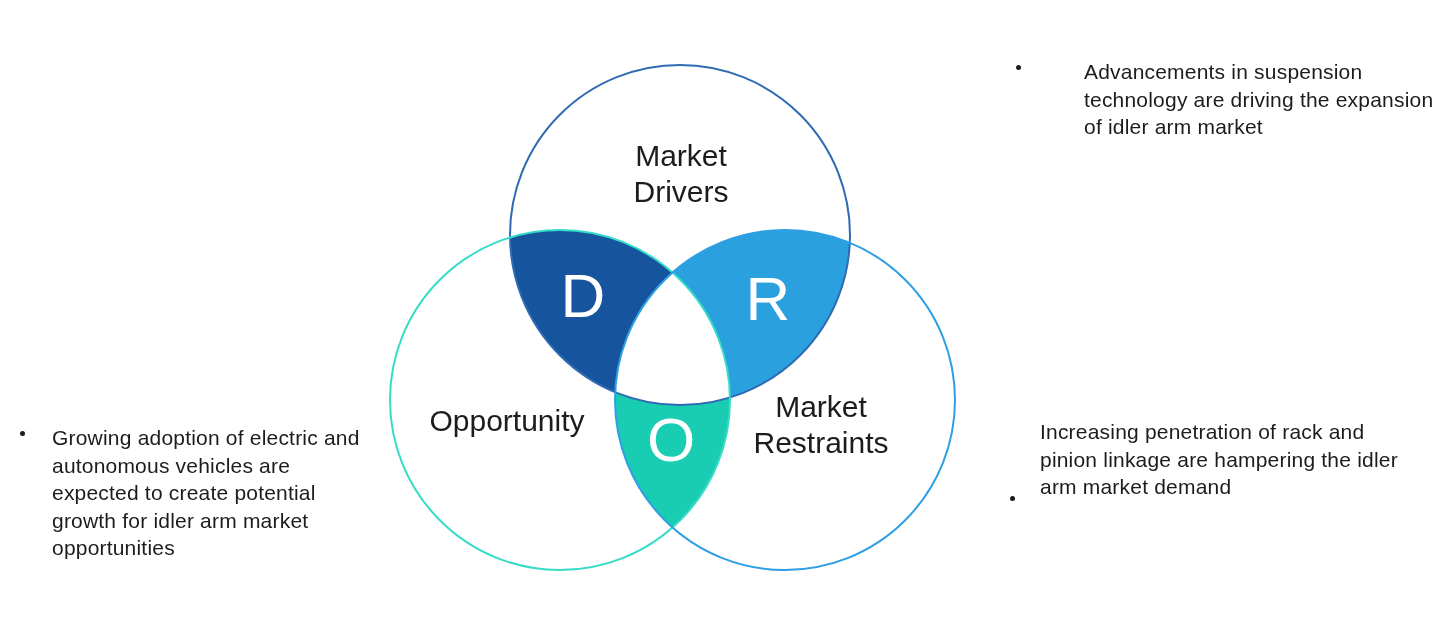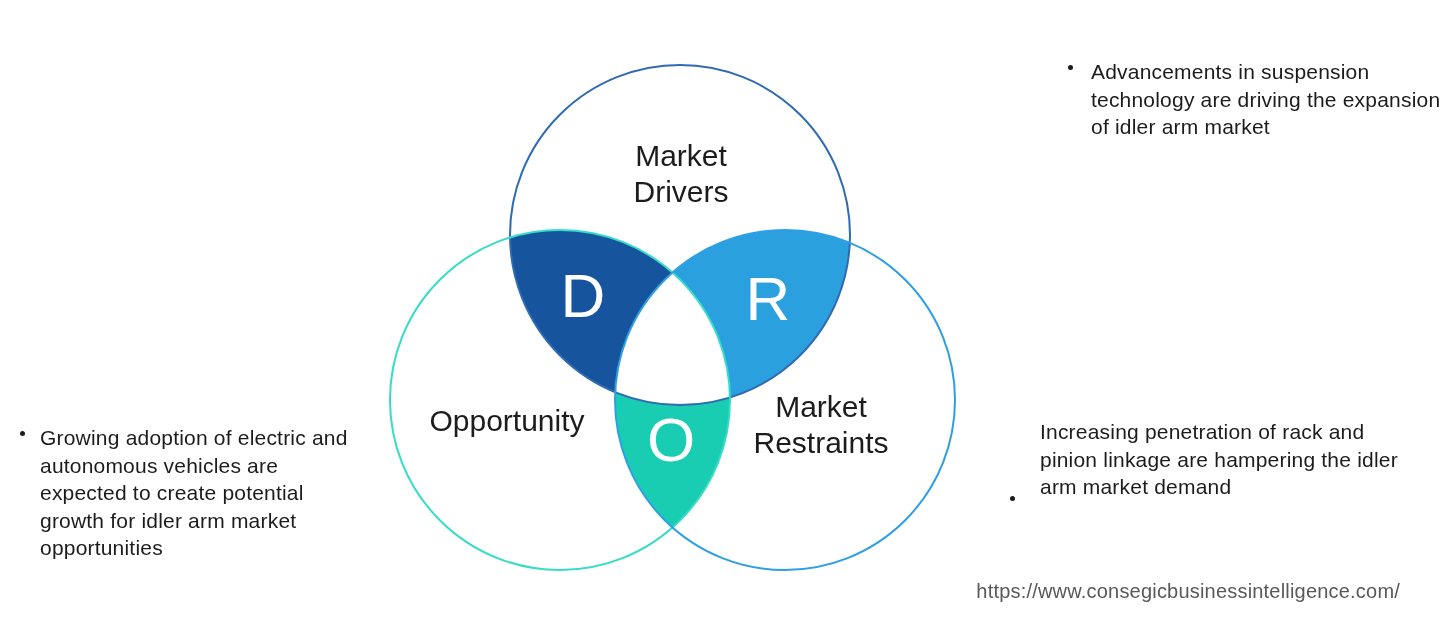--- a/index.html
+++ b/index.html
@@ -32,24 +32,24 @@
   }
   .bullet .dot.raised { margin-top: 7px; }
   .bullet .dot.centered { margin-top: 11px; }
   .bullet-lines {
     white-space: pre;
     font-size: 21px;
     line-height: 27.5px;
     letter-spacing: 0.2px;
     color: var(--text-color);
   }
-  #bullet-driver { left: 1068px; top: 58px; }
+  #bullet-driver { left: 1016px; top: 58px; gap: 45px; }
   #bullet-driver .bullet-lines { margin-left: 18px; }
   #bullet-opportunity { left: 20px; top: 424px; }
-  #bullet-opportunity .bullet-lines { margin-left: 15px; }
+  #bullet-opportunity .bullet-lines { margin-left: 27px; }
   #bullet-restraint { left: 1010px; top: 418px; align-items: flex-end; }
   #bullet-restraint .bullet-lines { margin-left: 25px; }
 
   .footer-url {
     position: absolute;
     right: 53px; top: 580px;
     font-size: 20px;
     letter-spacing: 0.2px;
     color: var(--url-color);
   }
@@ -113,15 +113,14 @@
 opportunities</span>
   </div>
 
   <div class="bullet" id="bullet-restraint">
     <span class="dot centered"></span>
     <span class="bullet-lines">Increasing penetration of rack and
 pinion linkage are hampering the idler
 arm market demand</span>
   </div>
 
-  <div class="footer-url">https://www.consegicbusinessintelligence.com/</div>
 
 </div>
 
 </body></html>

